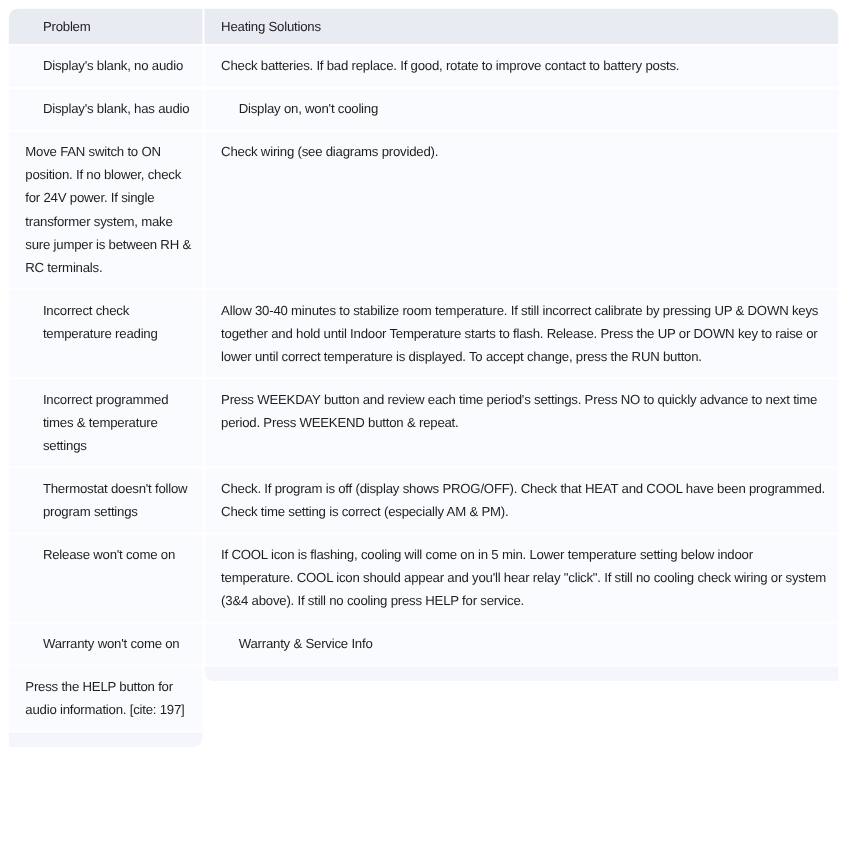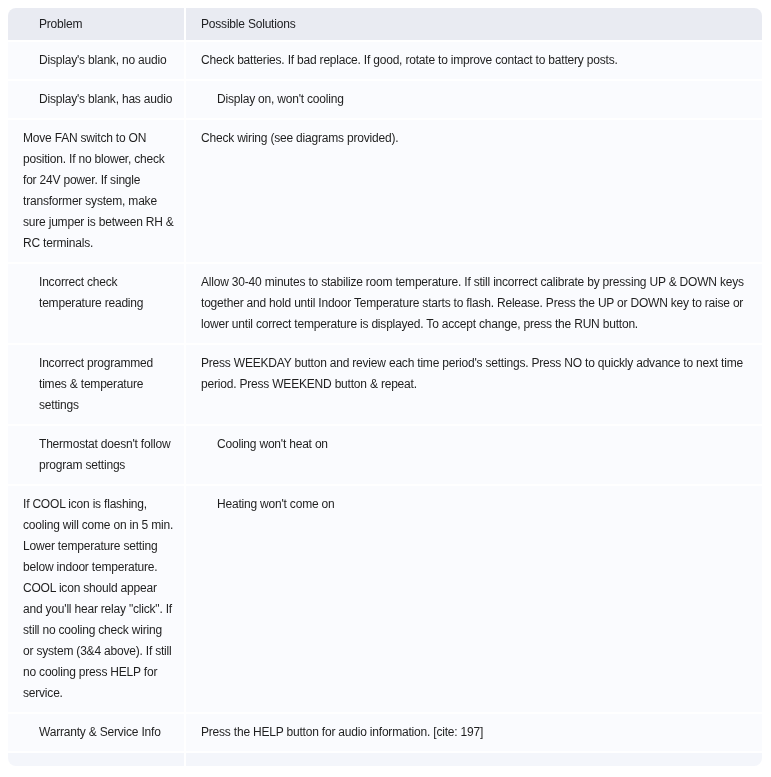--- a/index.html
+++ b/index.html
@@ -58,34 +58,35 @@
   }
   .cell.footer.c1 { border-bottom-left-radius: 8px; }
   .cell.footer.c2 { border-bottom-right-radius: 8px; }
 </style>
 </head>
 <body>
 
 <div class="page">
   <div class="grid" id="table-grid">
     <div class="cell header c1">Problem</div>
-    <div class="cell header c2">Possible Solutions</div>
+    <div class="cell header c2">Heating Solutions</div>
 
     <div class="cell body c1">Display's blank, no audio</div>
       <div class="cell body c2">Check batteries. If bad replace. If good, rotate to improve contact to battery posts.</div>
       <div class="cell body c1">Display's blank, has audio</div>
       <div class="cell body c1">Display on, won't cooling</div>
       <div class="cell body c2">Move FAN switch to ON position. If no blower, check for 24V power. If single transformer system, make sure jumper is between RH &amp; RC terminals.</div>
       <div class="cell body c2">Check wiring (see diagrams provided).</div>
       <div class="cell body c1">Incorrect check temperature reading</div>
       <div class="cell body c2">Allow 30-40 minutes to stabilize room temperature. If still incorrect calibrate by pressing UP &amp; DOWN keys together and hold until Indoor Temperature starts to flash. Release. Press the UP or DOWN key to raise or lower until correct temperature is displayed. To accept change, press the RUN button.</div>
       <div class="cell body c1">Incorrect programmed times &amp; temperature settings</div>
       <div class="cell body c2">Press WEEKDAY button and review each time period's settings. Press NO to quickly advance to next time period. Press WEEKEND button &amp; repeat.</div>
       <div class="cell body c1">Thermostat doesn't follow program settings</div>
-      <div class="cell body c1">Cooling won't heat on</div>
+      <div class="cell body c2">Check. If program is off (display shows PROG/OFF). Check that HEAT and COOL have been programmed. Check time setting is correct (especially AM &amp; PM).</div>
+      <div class="cell body c1">Release won't come on</div>
       <div class="cell body c2">If COOL icon is flashing, cooling will come on in 5 min. Lower temperature setting below indoor temperature. COOL icon should appear and you'll hear relay "click". If still no cooling check wiring or system (3&amp;4 above). If still no cooling press HELP for service.</div>
-      <div class="cell body c1">Heating won't come on</div>
+      <div class="cell body c1">Warranty won't come on</div>
       <div class="cell body c1">Warranty &amp; Service Info</div>
       <div class="cell body c2">Press the HELP button for audio information. [cite: 197]</div>
       <div class="cell footer c1" id="footer-left"></div>
     <div class="cell footer c2"></div>
   </div>
 </div>
 
 </body></html>

